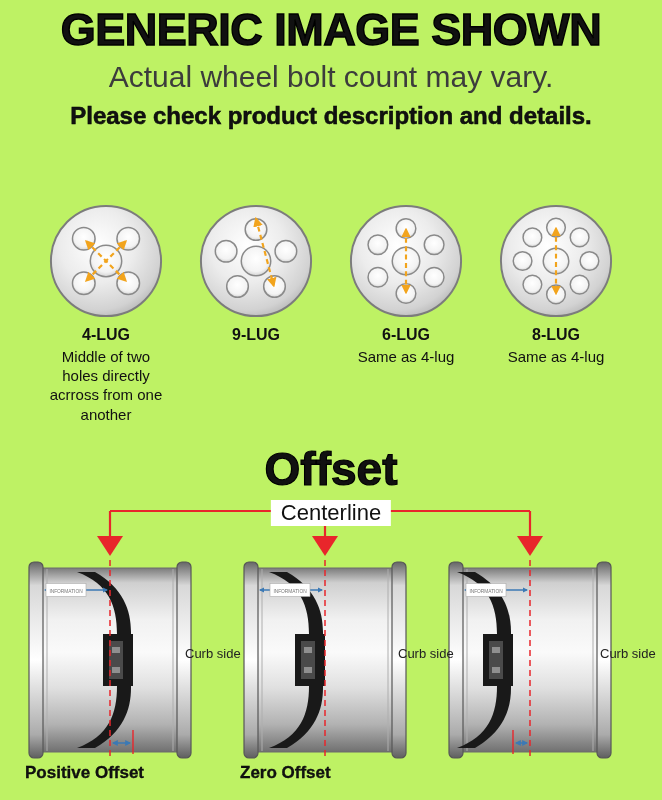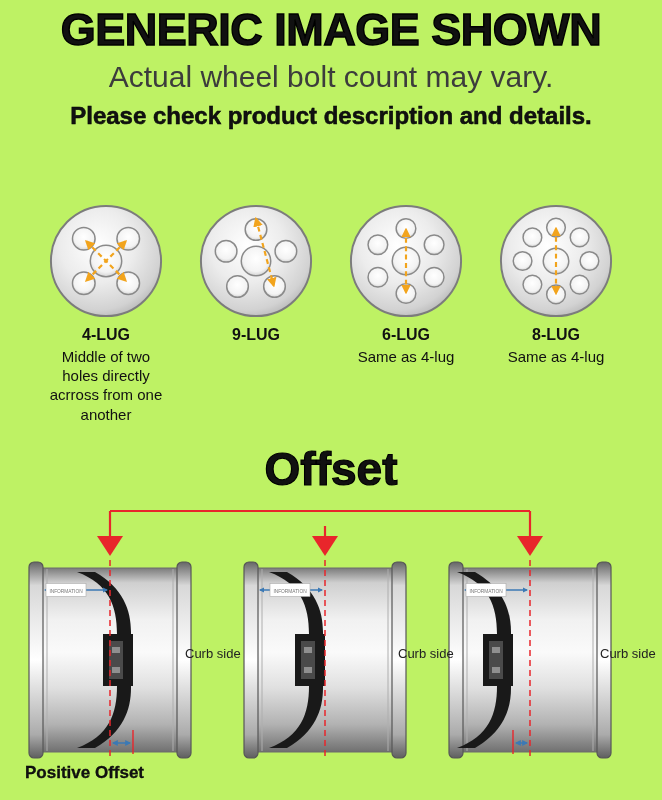--- a/index.html
+++ b/index.html
@@ -150,20 +150,21 @@
         <circle cx="36" cy="36" r="9.5" fill="url(#gHole)" stroke="#8a8a8a" stroke-width="1.5"></circle>
         <line x1="60" y1="27" x2="60" y2="93" stroke="#f2a41d" stroke-width="2.2" stroke-dasharray="5 3.5" marker-start="url(#mOr)" marker-end="url(#mOr)"></line>
       </svg>
       <div class="bp-label">8-LUG</div>
       <div class="bp-desc">Same as 4-lug</div>
     </div>
 
   </div>
 
   <div class="abs ctr offset-title">Offset</div>
+  <span class="abs centerline-label">Centerline</span>
 
   <svg class="abs cl-svg" width="662" height="62">
     <line x1="110" y1="13" x2="530" y2="13" stroke="#e8262b" stroke-width="2.2"></line>
     <line x1="110" y1="13" x2="110" y2="38" stroke="#e8262b" stroke-width="2.2"></line>
     <line x1="325" y1="28" x2="325" y2="38" stroke="#e8262b" stroke-width="2.2"></line>
     <line x1="530" y1="13" x2="530" y2="38" stroke="#e8262b" stroke-width="2.2"></line>
     <path d="M97,38 L123,38 L110,58 Z" fill="#e8262b"></path>
     <path d="M312,38 L338,38 L325,58 Z" fill="#e8262b"></path>
     <path d="M517,38 L543,38 L530,58 Z" fill="#e8262b"></path>
   </svg>
@@ -203,14 +204,15 @@
       <rect x="21" y="23.5" width="40" height="13" fill="#ffffff" stroke="#aaaaaa" stroke-width="0.6"></rect>
       <text x="41" y="32.5" font-size="4.8" text-anchor="middle" fill="#777777">INFORMATION</text>
     </svg>
   </div>
 
   <span class="abs curb" style="left:185px">Curb side</span>
   <span class="abs curb" style="left:398px">Curb side</span>
   <span class="abs curb" style="left:600px">Curb side</span>
 
   <div class="abs offset-label" style="left:25px">Positive Offset</div>
+  <div class="abs offset-label" style="left:240px">Zero Offset</div>
 
 </div>
 
 </body></html>

